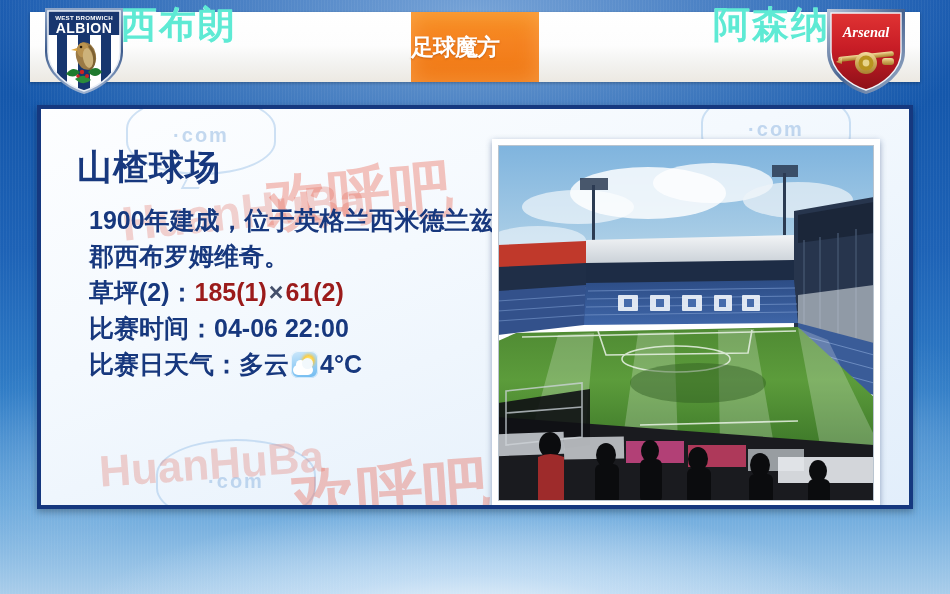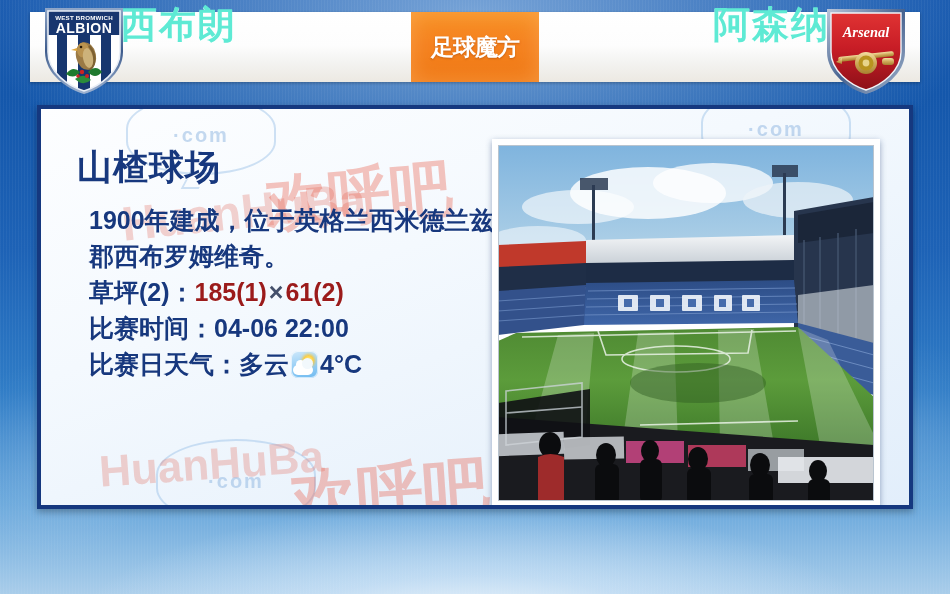--- a/index.html
+++ b/index.html
@@ -40,21 +40,21 @@
     white-space:nowrap;
   }
   #home-name{ position:absolute; left:120px; }
   #away-name{ position:absolute; right:120px; }
 
   
   #center-logo{
     position:absolute; left:50%; top:12px; transform:translateX(-50%);
     width:128px; height:70px;
     background:linear-gradient(180deg,#f79022 0%, #f58220 45%, #ef7712 100%);
-    display:flex; align-items:center; justify-content:center;
+    display:flex; align-items:center; justify-content:flex-start;
     box-shadow:inset 0 0 22px rgba(255,190,120,.45);
   }
   #center-logo .cl-text{
     font-size:23px; font-weight:bold; color:#ffffff; letter-spacing:-1px;
     text-shadow:0 1px 2px rgba(150,60,0,.45);
     font-family:"DejaVu Sans",sans-serif;
   }
 
   
   .crest{ position:absolute; top:6px; width:84px; height:88px; }

